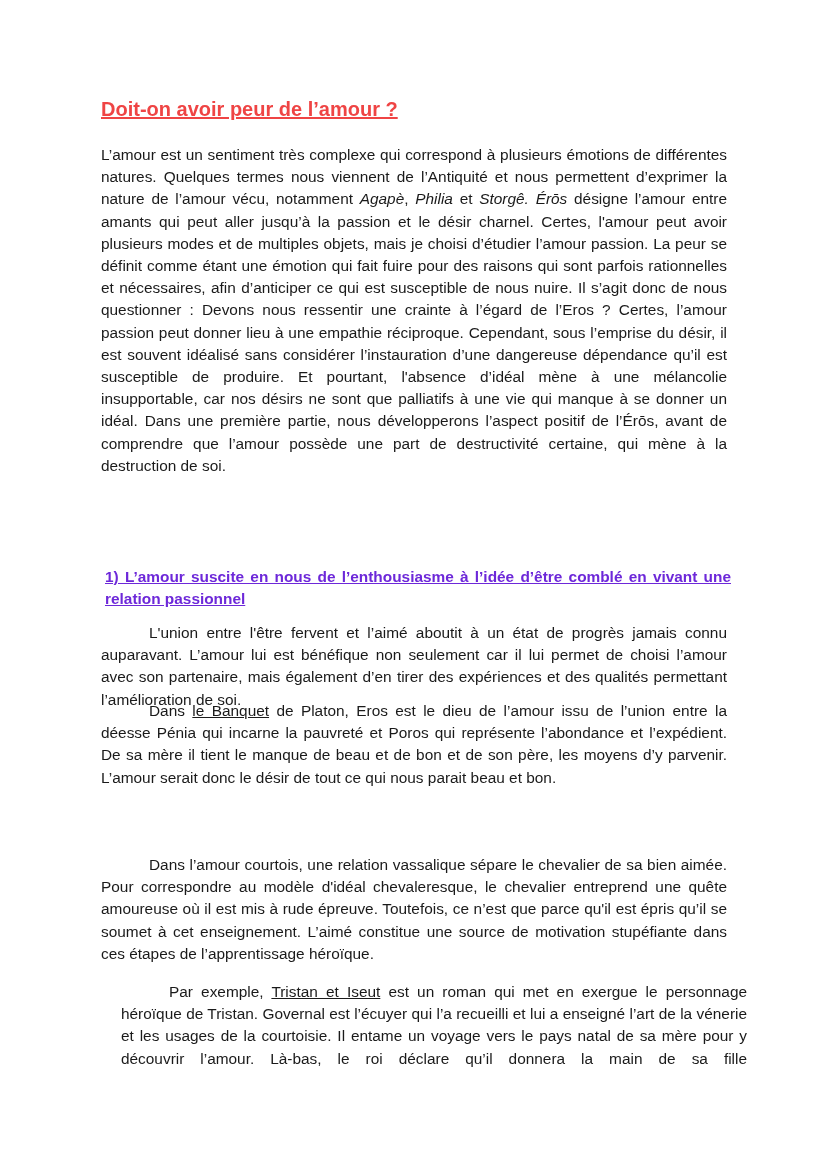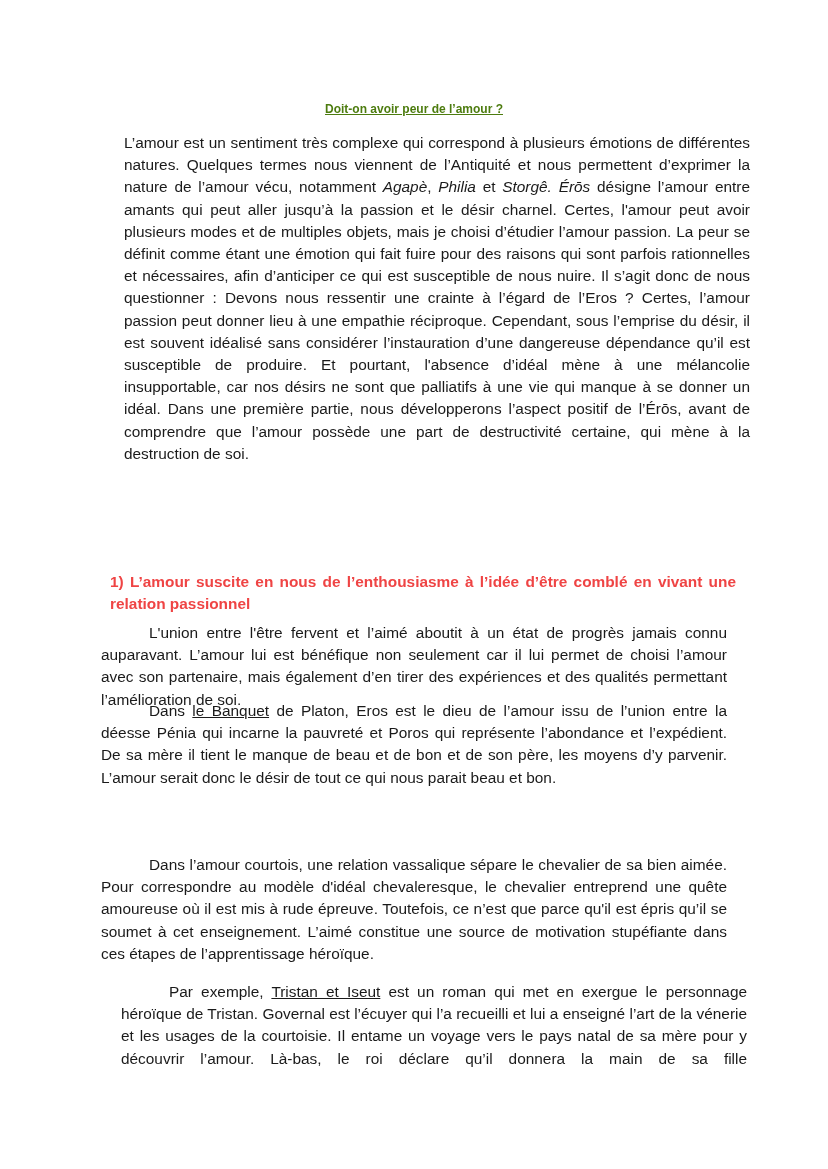--- a/index.html
+++ b/index.html
@@ -3,28 +3,28 @@
   <meta charset="utf-8">
   <style>
     html, body { margin: 0; padding: 0; background: #ffffff; }
     body { width: 828px; height: 1169px; position: relative; overflow: hidden; }
     .page {
       position: absolute; left: 101px; top: 0; width: 626px;
       font-family: "Liberation Sans", sans-serif;
       font-size: 15.4px; line-height: 22.2px; color: #1a1a1a;
     }
     .title {
-      position: absolute; top: 98px; left: 0; width: 626px; text-align: center;
-      font-weight: bold; color: #4d7c0f; text-decoration: underline; font-size: 12px;
+      position: absolute; top: 98px; left: 0; width: 626px; 
+      font-weight: bold; color: #ef4444; text-decoration: underline; font-size: 20px;
     }
     .para { position: absolute; left: 0; width: 626px; text-align: justify; margin: 0; }
-    .intro { top: 132px; margin-left: 23px; }
+    .intro { top: 144px; }
     .heading {
-      position: absolute; top: 562px; left: 0; width: 626px; margin: 9px;
-      font-weight: bold; color: #ef4444; text-align: justify;
+      position: absolute; top: 562px; left: 0; width: 626px; margin: 4px;
+      font-weight: bold; color: #6d28d9; text-decoration: underline; text-align: justify;
       text-align-last: left;
     }
     .p1 { top: 622px; }
     .p2 { top: 700px; }
     .p3 { top: 854px; }
     .p4 { top: 981px; }
     .indent { text-indent: 48px; }
     .u { text-decoration: underline; }
     i { font-style: italic; }
     .para { text-align-last: left; }

